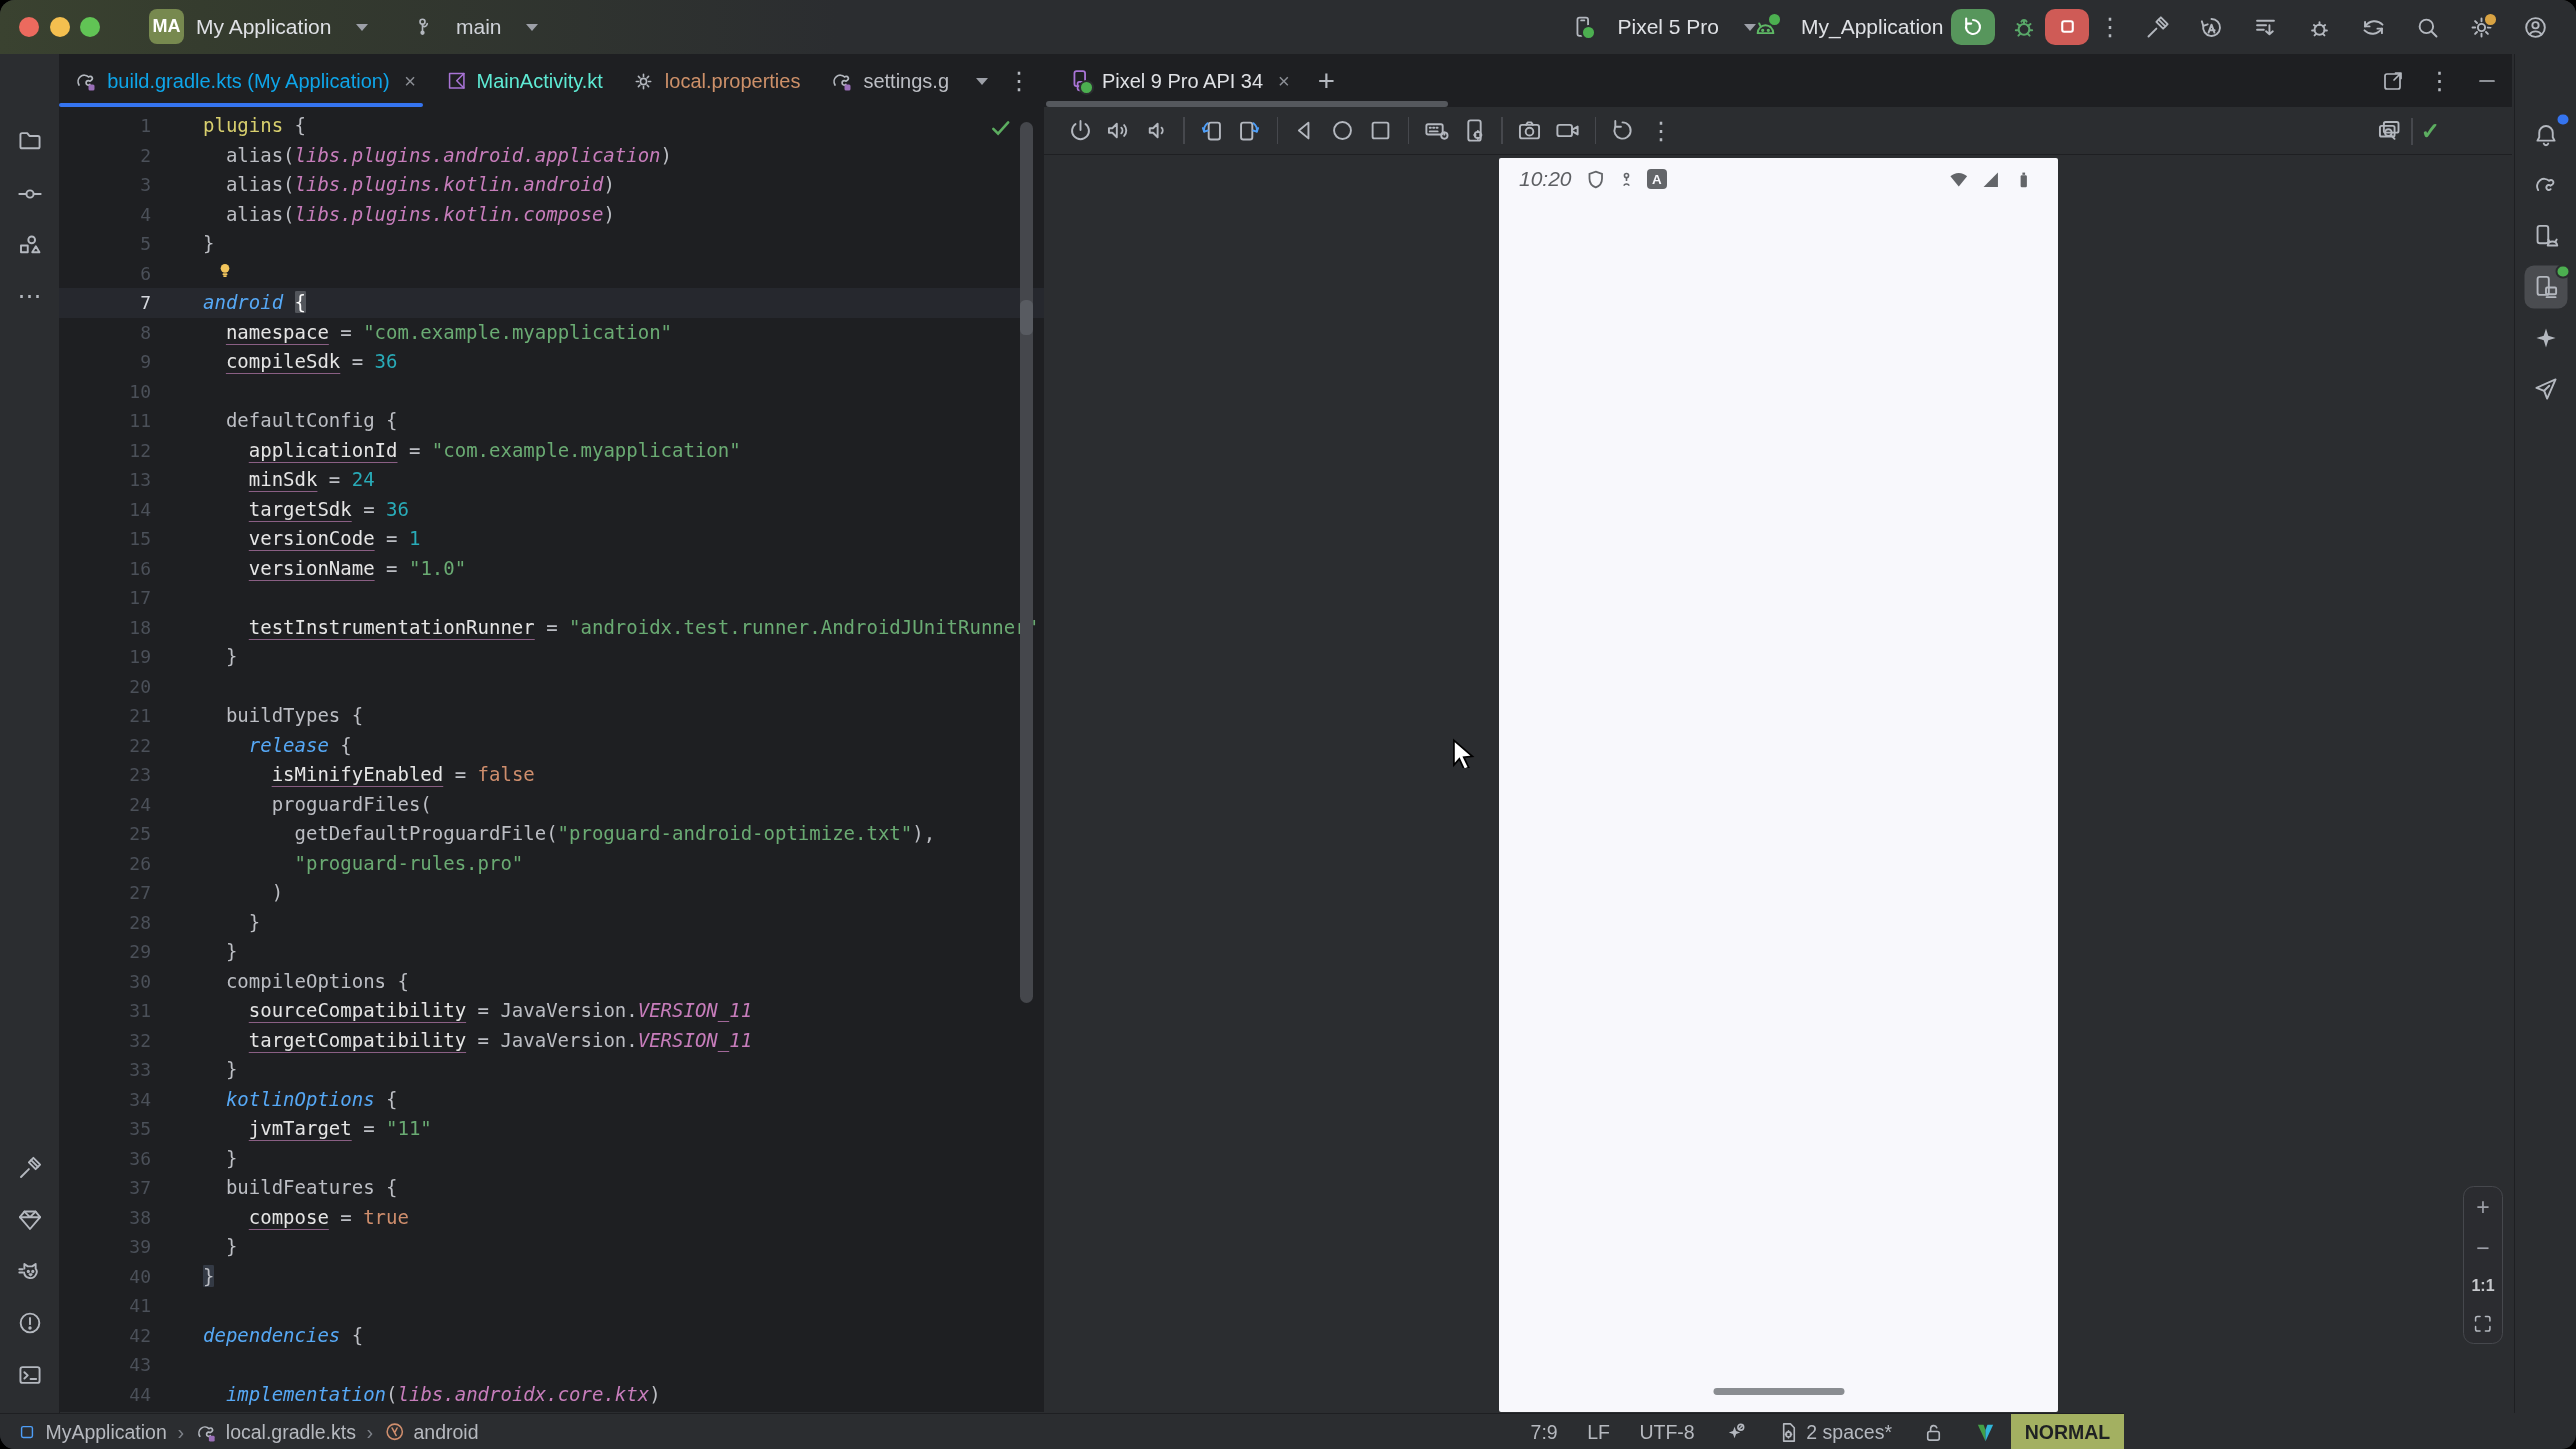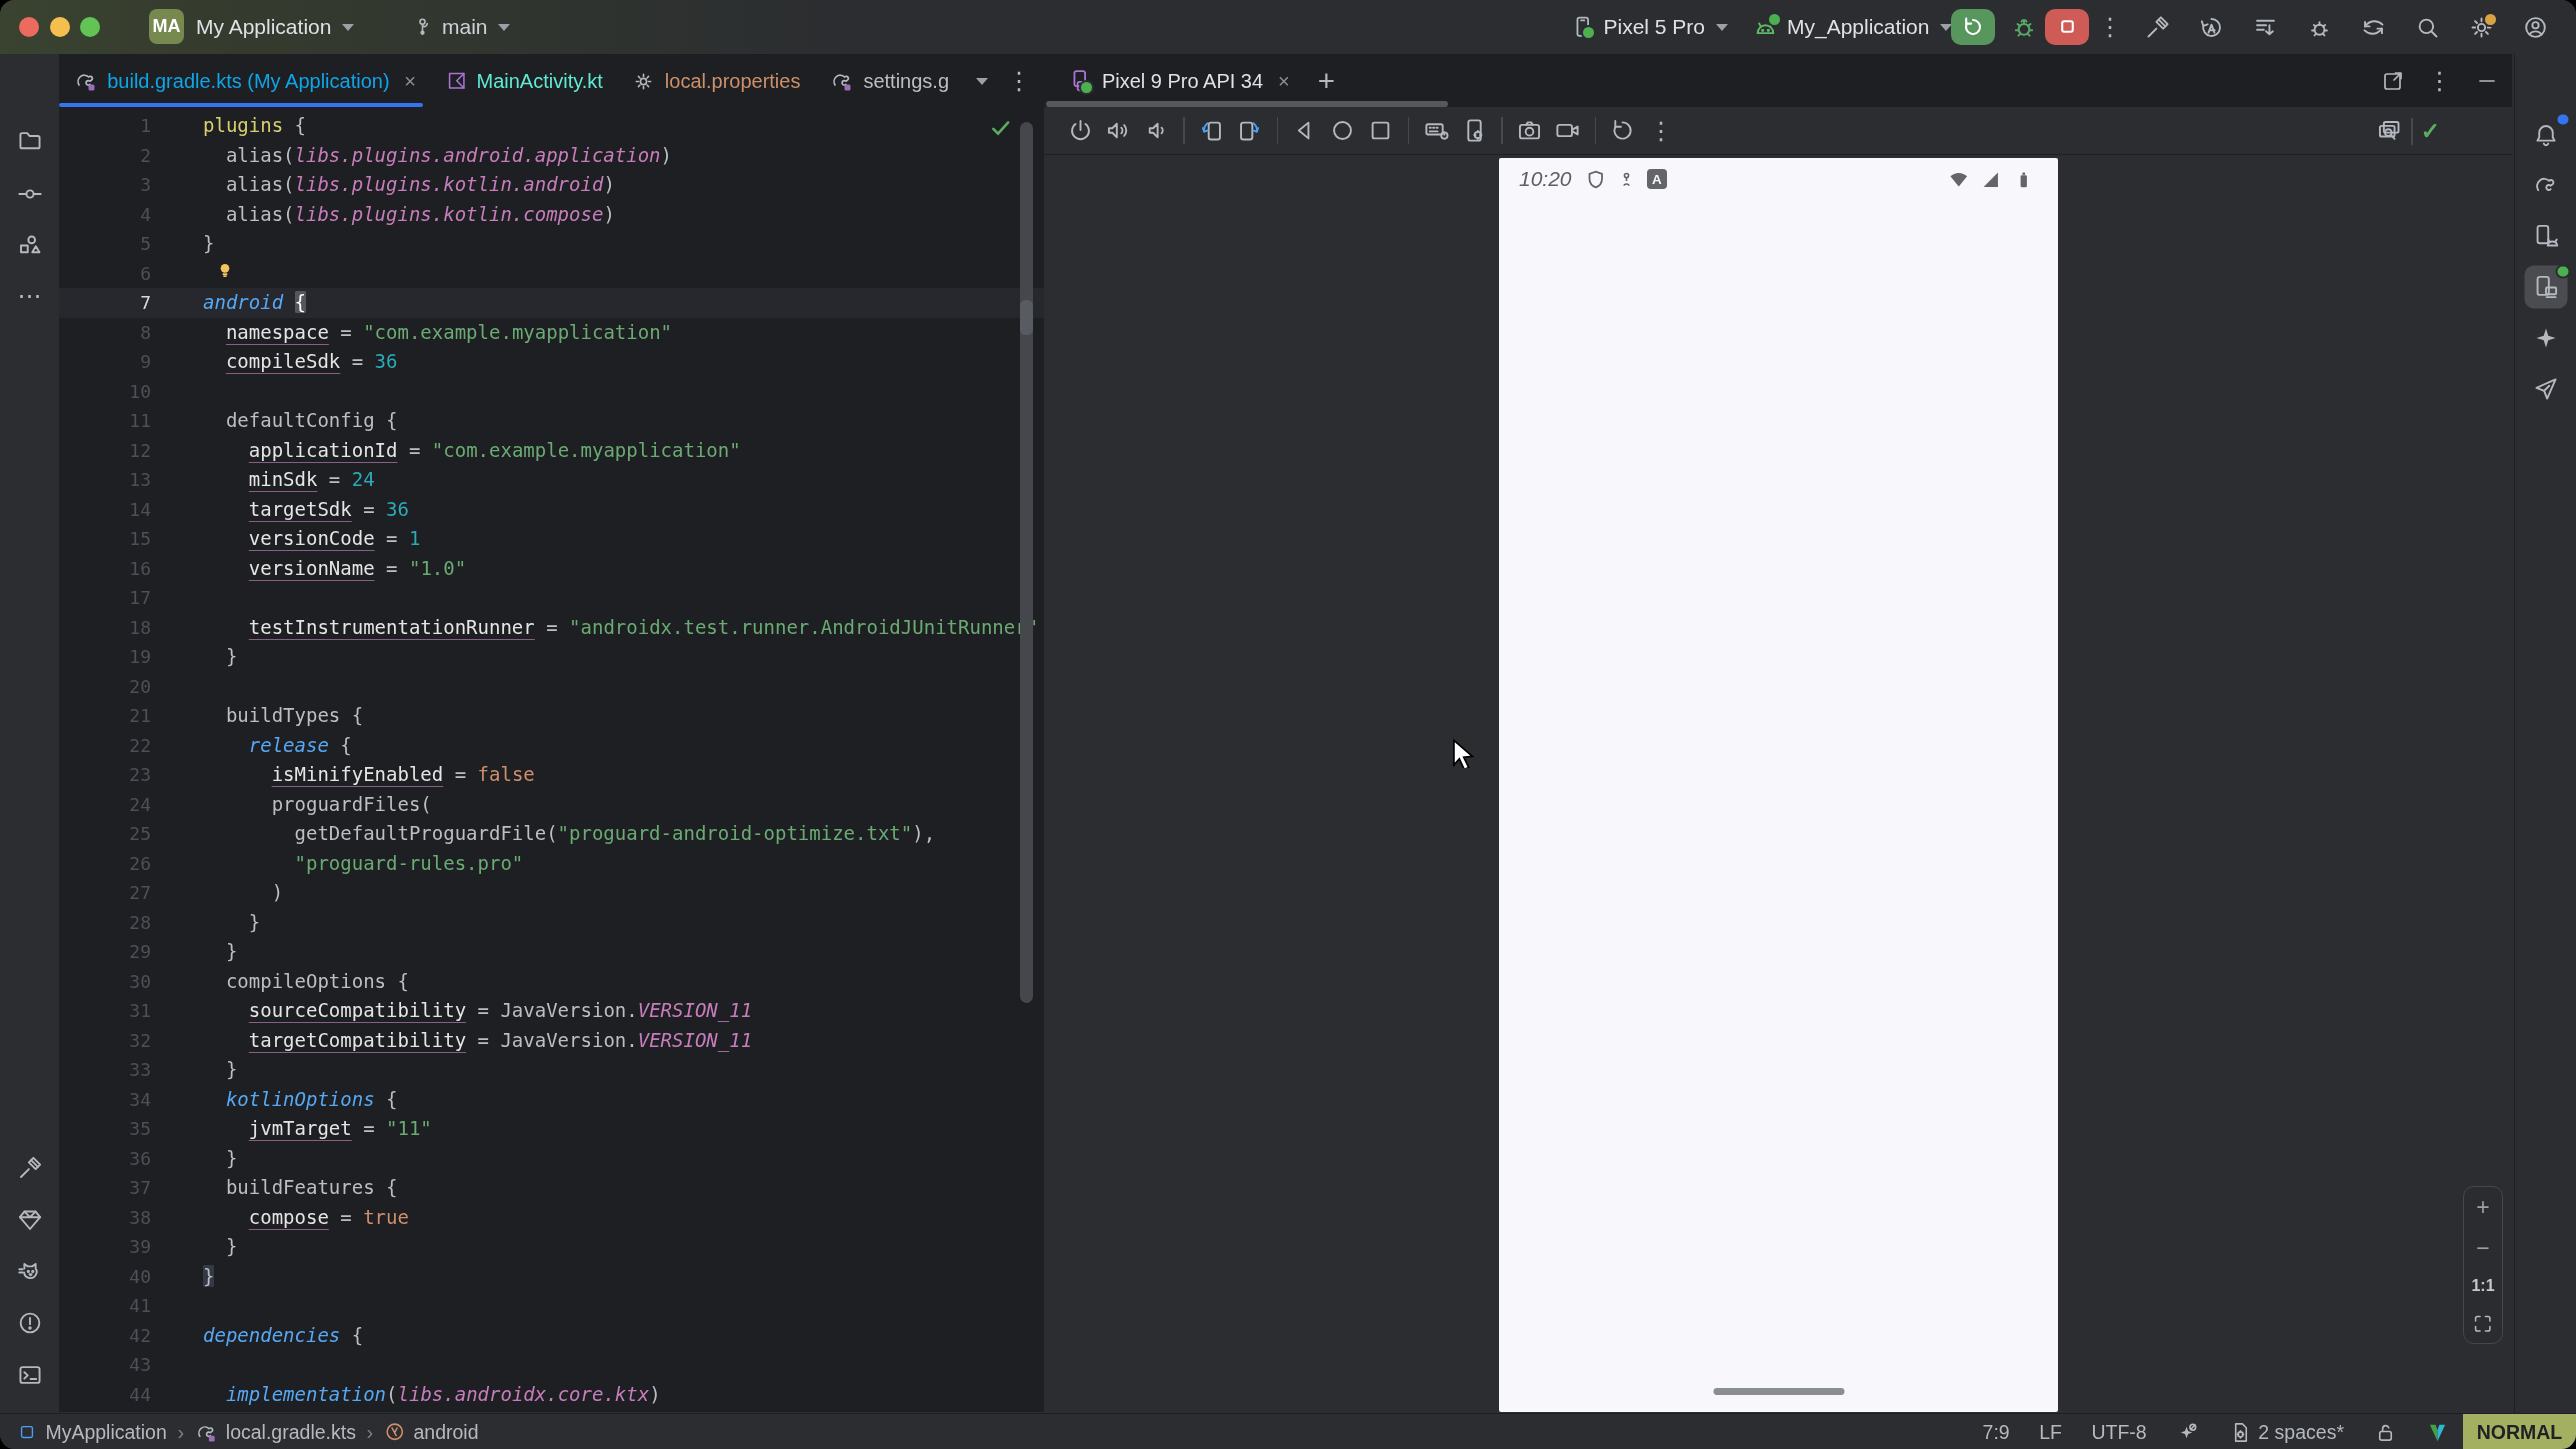--- a/index.html
+++ b/index.html
@@ -12,21 +12,21 @@
   .dot{position:absolute;width:10.7px;height:10.7px;border-radius:50%;top:-1.3px;right:-2.7px;border:2px solid #2b2d30;}
   .dot.b{background:#3574f0}.dot.g{background:#4caf50}.dot.y{background:#d9a343}
 
   
   .titlebar{position:absolute;left:0;top:0;width:2576px;height:54px;
     background:linear-gradient(90deg,#3a4230 0px,#353c2e 201px,#2b2d30 839px);}
   .lights{position:absolute;left:19px;top:17px;display:flex;gap:10.7px;}
   .light{width:20px;height:20px;border-radius:50%;}
   .avatar{position:absolute;left:149px;top:9.4px;width:35px;height:35px;border-radius:8px;background:#77894f;
     color:#fff;font-size:18px;font-weight:bold;display:flex;align-items:center;justify-content:center;}
-  .tb-item{position:absolute;top:0;height:54px;display:flex;align-items:center;gap:8px;color:#dfe1e5;font-size:21px;}
+  .tb-item{position:absolute;top:0;height:54px;display:flex;align-items:center;gap:22px;color:#dfe1e5;font-size:21px;}
   .chev{width:0;height:0;border-left:6px solid transparent;border-right:6px solid transparent;border-top:7.4px solid #9da0a8;margin-left:2.7px;}
   .runbtn{position:absolute;top:8.7px;width:44px;height:36px;border-radius:10px;display:flex;align-items:center;justify-content:center;}
   .tb-icons{position:absolute;top:0;height:54px;display:flex;align-items:center;gap:27px;}
 
   
   .rail{position:absolute;top:54px;height:1359px;background:#2b2d30;}
   .rail .ic{position:absolute;left:50%;transform:translate(-50%,-50%);width:43px;height:43px;border-radius:9.4px;}
   .rail .ic.sel{background:#4a4c50;}
   
   .tabrow{position:absolute;top:54px;height:54px;background:#1e1f22;display:flex;align-items:center;}
@@ -68,21 +68,21 @@
   .ptime{position:absolute;left:20px;top:1.3px;font-size:21px;font-style:italic;}
   .pstat-ic{position:absolute;top:2.7px;display:flex;gap:10.7px;align-items:center;color:#636569;}
   .hello{position:absolute;left:0;top:589px;width:100%;text-align:center;font-size:56px;font-weight:bold;color:#1b1b1f;letter-spacing:0.7px;}
   .handle{position:absolute;left:50%;transform:translateX(-50%);bottom:17.4px;width:131px;height:6.7px;border-radius:3.4px;background:#8a8d91;}
   .zoomctl{position:absolute;left:1419px;top:1079px;width:38px;border:1.3px solid #46484d;border-radius:10.7px;
      display:flex;flex-direction:column;align-items:center;padding:9.4px 0;gap:17.4px;color:#9da0a8;background:rgba(43,45,48,.85);}
   .zoomctl .zi{font-size:23px;line-height:23px;}
   .zoomctl .oto{font-size:16px;font-weight:bold;color:#c6c8cc;}
 
   
-  .statusbar{position:absolute;left:0;top:1413px;width:2576px;height:36px;background:#2b2d30;border-top:1.3px solid #1e1f22;
+  .statusbar{position:absolute;left:0;top:1413px;width:2124px;height:36px;background:#2b2d30;border-top:1.3px solid #1e1f22;
      color:#b6b9bf;font-size:19.5px;}
   .crumbs{position:absolute;left:17.4px;top:0;height:36px;display:flex;align-items:center;gap:10.7px;}
   .crumb{display:flex;align-items:center;gap:8px;}
   .crumbsep{color:#7f838a;font-size:20px;}
   .sb-right{position:absolute;right:127px;top:0;height:36px;display:flex;align-items:center;gap:29.5px;}
   .sb-right .ic svg{width:23px;height:23px;}
   .mode{position:absolute;right:0;top:0;width:113px;height:36px;display:flex;align-items:center;justify-content:center;
      font-weight:bold;color:#1f2123;font-size:19.5px;}
 
   .cursor{position:absolute;left:1449px;top:738px;z-index:50;}

